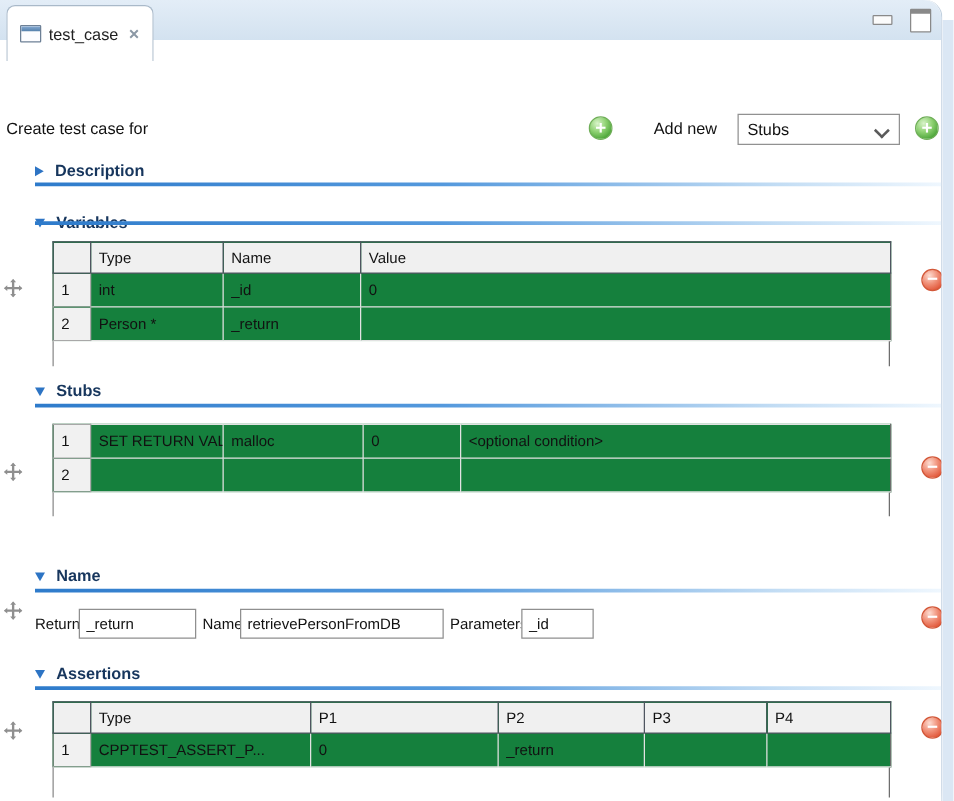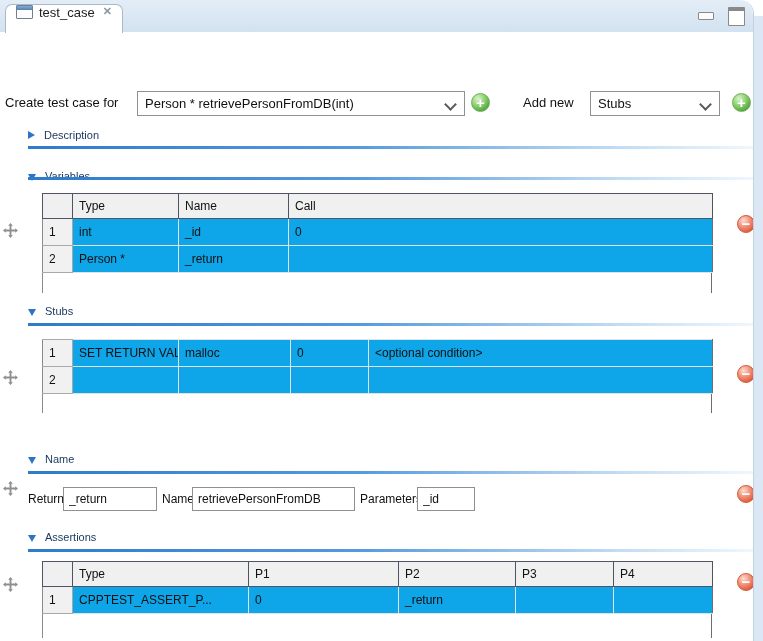--- a/index.html
+++ b/index.html
@@ -7,21 +7,21 @@
          font-family:"Liberation Sans",sans-serif;color:#111;}
   
   .frame{position:absolute;left:0;top:0;width:753px;height:641px;background:#fff;
          border-right:1px solid #c2d1e0;border-top-right-radius:14px;overflow:hidden;}
   .strip{position:absolute;left:754px;top:16px;width:9px;height:625px;background:#dbe7f4;}
   
   .tabbar{position:absolute;left:0;top:0;width:753px;height:32px;
           background:linear-gradient(#e3edf7,#d3e2f0);border-top-right-radius:14px;}
   .tab{position:absolute;left:5px;top:4px;height:28px;background:#fff;
        border:1px solid #a9b9c9;border-bottom:none;border-radius:7px 7px 0 0;
-       display:flex;padding:0 10px;gap:6px;}
+       display:flex;align-items:center;padding:8px 10px;gap:6px;}
   .tab-label{font-size:13px;color:#222;}
   .tabicon{width:15px;height:12px;border:1px solid #6d8096;border-radius:1px;background:#fdfdff;overflow:hidden;}
   .tabicon .bar{height:4px;background:linear-gradient(#86abd3,#5580ab);}
   .closex{font-size:11px;color:#8b98a5;font-weight:bold;margin-left:2px;cursor:pointer;}
   .minbtn{position:absolute;left:698px;top:12px;width:14px;height:6px;
           border:1px solid #898989;background:#fbfbfb;border-radius:1px;}
   .maxbtn{position:absolute;left:728px;top:7px;width:15px;height:14px;
           border:1px solid #898989;border-top:4px solid #898989;background:#fff;border-radius:1px;}
   
   .title{position:absolute;left:4px;top:38px;font-size:13px;}
@@ -37,28 +37,28 @@
   .plusbtn{position:absolute;width:19px;height:19px;border-radius:50%;
            background:radial-gradient(circle at 35% 28%,#d9f4ca,#8ed172 42%,#4aa437 80%,#3f9a2e);
            border:1px solid #6fae58;color:#fff;font-size:15px;font-weight:bold;
            line-height:18px;text-align:center;cursor:pointer;box-sizing:border-box;}
   .minusbtn{position:absolute;width:18px;height:18px;border-radius:50%;
            background:radial-gradient(circle at 35% 28%,#fddcd1,#f09078 42%,#e25a3d 78%,#d84e31);
            border:1px solid #d3593a;color:#fff;font-size:15px;font-weight:bold;
            line-height:15px;text-align:center;cursor:pointer;box-sizing:border-box;}
   
   .sechead{position:absolute;left:28px;display:flex;align-items:center;gap:9px;cursor:pointer;}
-  .sechead .t{font-size:11px;font-weight:normal;color:#17365d;}
+  .sechead .t{font-size:13px;font-weight:bold;color:#17365d;}
   .tri-right{width:0;height:0;border-left:7px solid #2d74c4;border-top:4.5px solid transparent;border-bottom:4.5px solid transparent;}
   .tri-down{width:0;height:0;border-top:7px solid #2d74c4;border-left:4.5px solid transparent;border-right:4.5px solid transparent;margin-top:2px;}
   .rule{position:absolute;left:28px;width:725px;height:3px;
         background:linear-gradient(90deg,#2e7bcb 0%,#5499dd 45%,#c3ddf4 82%,#eff7fe 100%);}
   
   .tablebox{position:absolute;}
-  .tbl{border-collapse:collapse;table-layout:fixed;width:670px;background:#0ea5e9;}
+  .tbl{border-collapse:collapse;table-layout:fixed;width:670px;background:#15803d;}
   .tbl th{height:24px;background:#f0f0f0;font-weight:normal;text-align:left;
           padding:0 6px;border:1px solid #4f5560;font-size:12px;color:#111;
           overflow:hidden;white-space:nowrap;}
   .tbl th.sh{background:#b2bad2;}
   .tbl td{height:26px;padding:0 6px;font-size:12px;color:#111;overflow:hidden;white-space:nowrap;}
   .tbl td.num{background:#f1f1f1;border:1px solid #a8a8a8;border-left:1px solid #8a8a8a;}
   .tbl td.c{border:1px solid #e2e2e2;}
   .tbl td.c:last-child{border-right:1px solid #6e6e6e;}
   .filler{width:670px;box-sizing:border-box;border-left:1px solid #8a8a8a;border-right:1px solid #6e6e6e;background:#fff;}
   
@@ -79,24 +79,20 @@
           </div>
         <span class="tab-label">test_case</span>
         <span class="closex">✕</span>
       </div>
       <div class="minbtn"></div>
       <div class="maxbtn"></div>
     </div>
 
 
     <span class="lbl" style="left:5px;top:95px">Create test case for</span>
-    <div class="combo" style="left:137px;top:91px;width:328px">
-      <span>Person * retrievePersonFromDB(int)</span>
-      <span class="chev"></span>
-    </div>
     <div class="plusbtn" style="left:471px;top:93px">+</div>
     <span class="lbl" style="left:523px;top:95px">Add new</span>
     <div class="combo" style="left:590px;top:91px;width:130px">
       <span>Stubs</span>
       <span class="chev"></span>
     </div>
     <div class="plusbtn" style="left:732px;top:93px">+</div>
 
     <div class="sechead" style="top:129px">
       <span class="tri-right"></span>
@@ -121,21 +117,21 @@
             <col style="width:30px">
             <col style="width:106px">
             <col style="width:110px">
             <col style="width:424px">
           </colgroup>
         <tbody>
             <tr>
           <th></th>
           <th>Type</th>
           <th>Name</th>
-          <th>Call</th>
+          <th>Value</th>
         </tr>
         <tr>
           <td class="num">1</td>
           <td class="c">int</td>
           <td class="c">_id</td>
           <td class="c">0</td>
         </tr>
         <tr>
           <td class="num">2</td>
           <td class="c">Person *</td>

